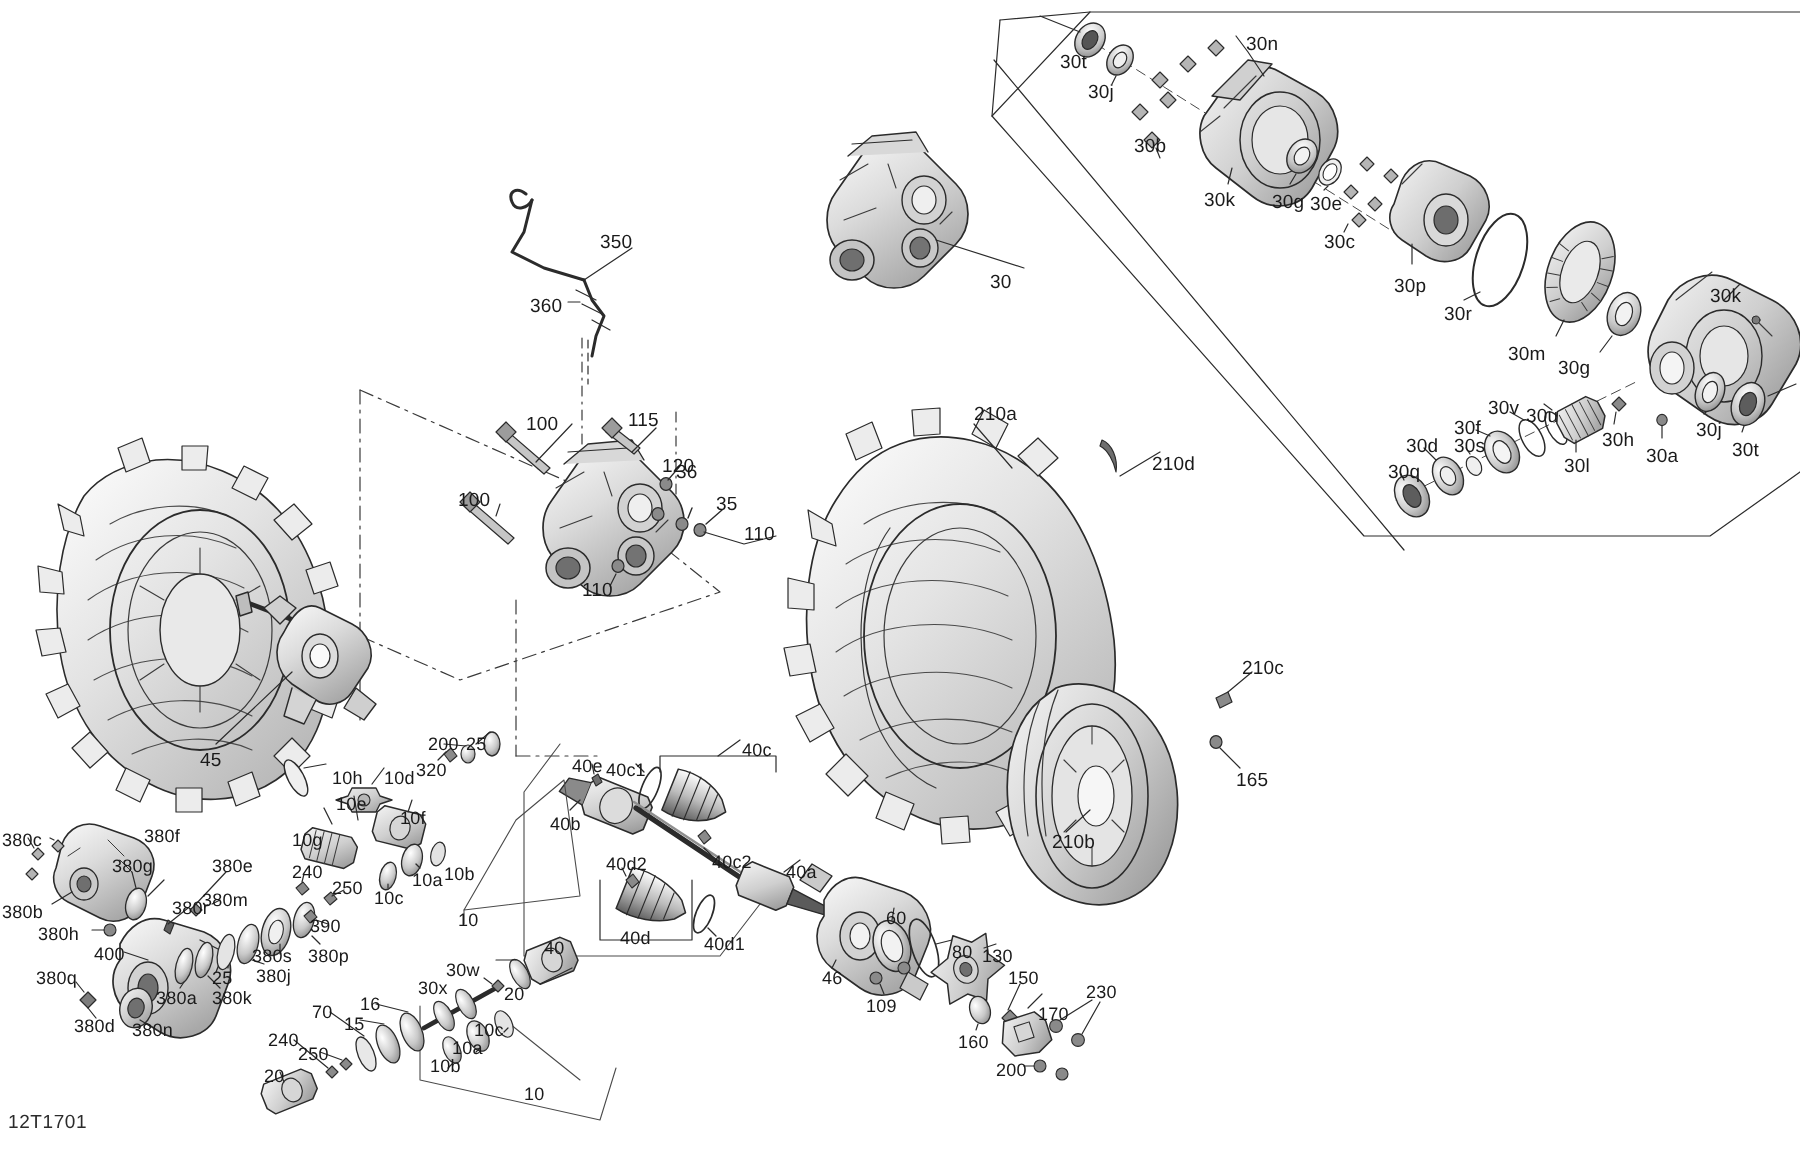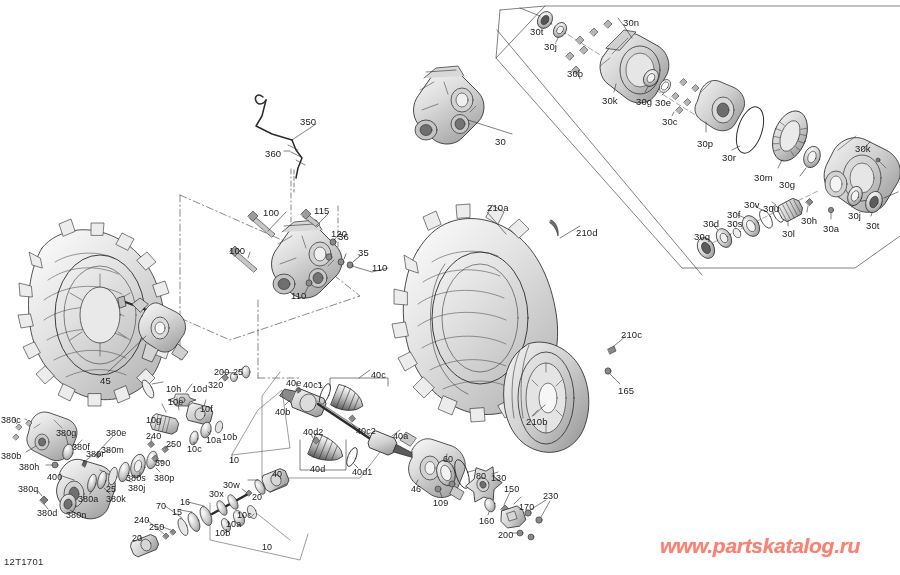--- a/index.html
+++ b/index.html
@@ -883,21 +883,21 @@
     <span class="lbl sm" style="left:356px;top:427px">40c2</span>
     <span class="lbl sm" style="left:303px;top:428px">40d2</span>
     <span class="lbl sm" style="left:393px;top:432px">40a</span>
     <span class="lbl sm" style="left:310px;top:465px">40d</span>
     <span class="lbl sm" style="left:352px;top:468px">40d1</span>
     <span class="lbl sm" style="left:272px;top:470px">40</span>
     <span class="lbl sm" style="left:1px;top:416px">380c</span>
     <span class="lbl sm" style="left:1px;top:452px">380b</span>
     <span class="lbl sm" style="left:19px;top:463px">380h</span>
     <span class="lbl sm" style="left:56px;top:429px">380g</span>
-    <span class="lbl sm" style="left:72px;top:443px">380f</span>
+    <span class="lbl sm" style="left:72px;top:414px">380f</span>
     <span class="lbl sm" style="left:106px;top:429px">380e</span>
     <span class="lbl sm" style="left:146px;top:432px">240</span>
     <span class="lbl sm" style="left:86px;top:450px">380r</span>
     <span class="lbl sm" style="left:101px;top:446px">380m</span>
     <span class="lbl sm" style="left:166px;top:440px">250</span>
     <span class="lbl sm" style="left:155px;top:459px">390</span>
     <span class="lbl sm" style="left:126px;top:474px">380s</span>
     <span class="lbl sm" style="left:154px;top:474px">380p</span>
     <span class="lbl sm" style="left:47px;top:473px">400</span>
     <span class="lbl sm" style="left:18px;top:485px">380q</span>
@@ -926,15 +926,14 @@
     <span class="lbl sm" style="left:476px;top:472px">80</span>
     <span class="lbl sm" style="left:491px;top:474px">130</span>
     <span class="lbl sm" style="left:504px;top:485px">150</span>
     <span class="lbl sm" style="left:479px;top:517px">160</span>
     <span class="lbl sm" style="left:519px;top:503px">170</span>
     <span class="lbl sm" style="left:498px;top:531px">200</span>
     <span class="lbl sm" style="left:543px;top:492px">230</span>
   </div>
 
   <div id="sheet-code">12T1701</div>
-  <div id="watermark">www.partskatalog.ru</div>
 
 </div>
 
 </body></html>

